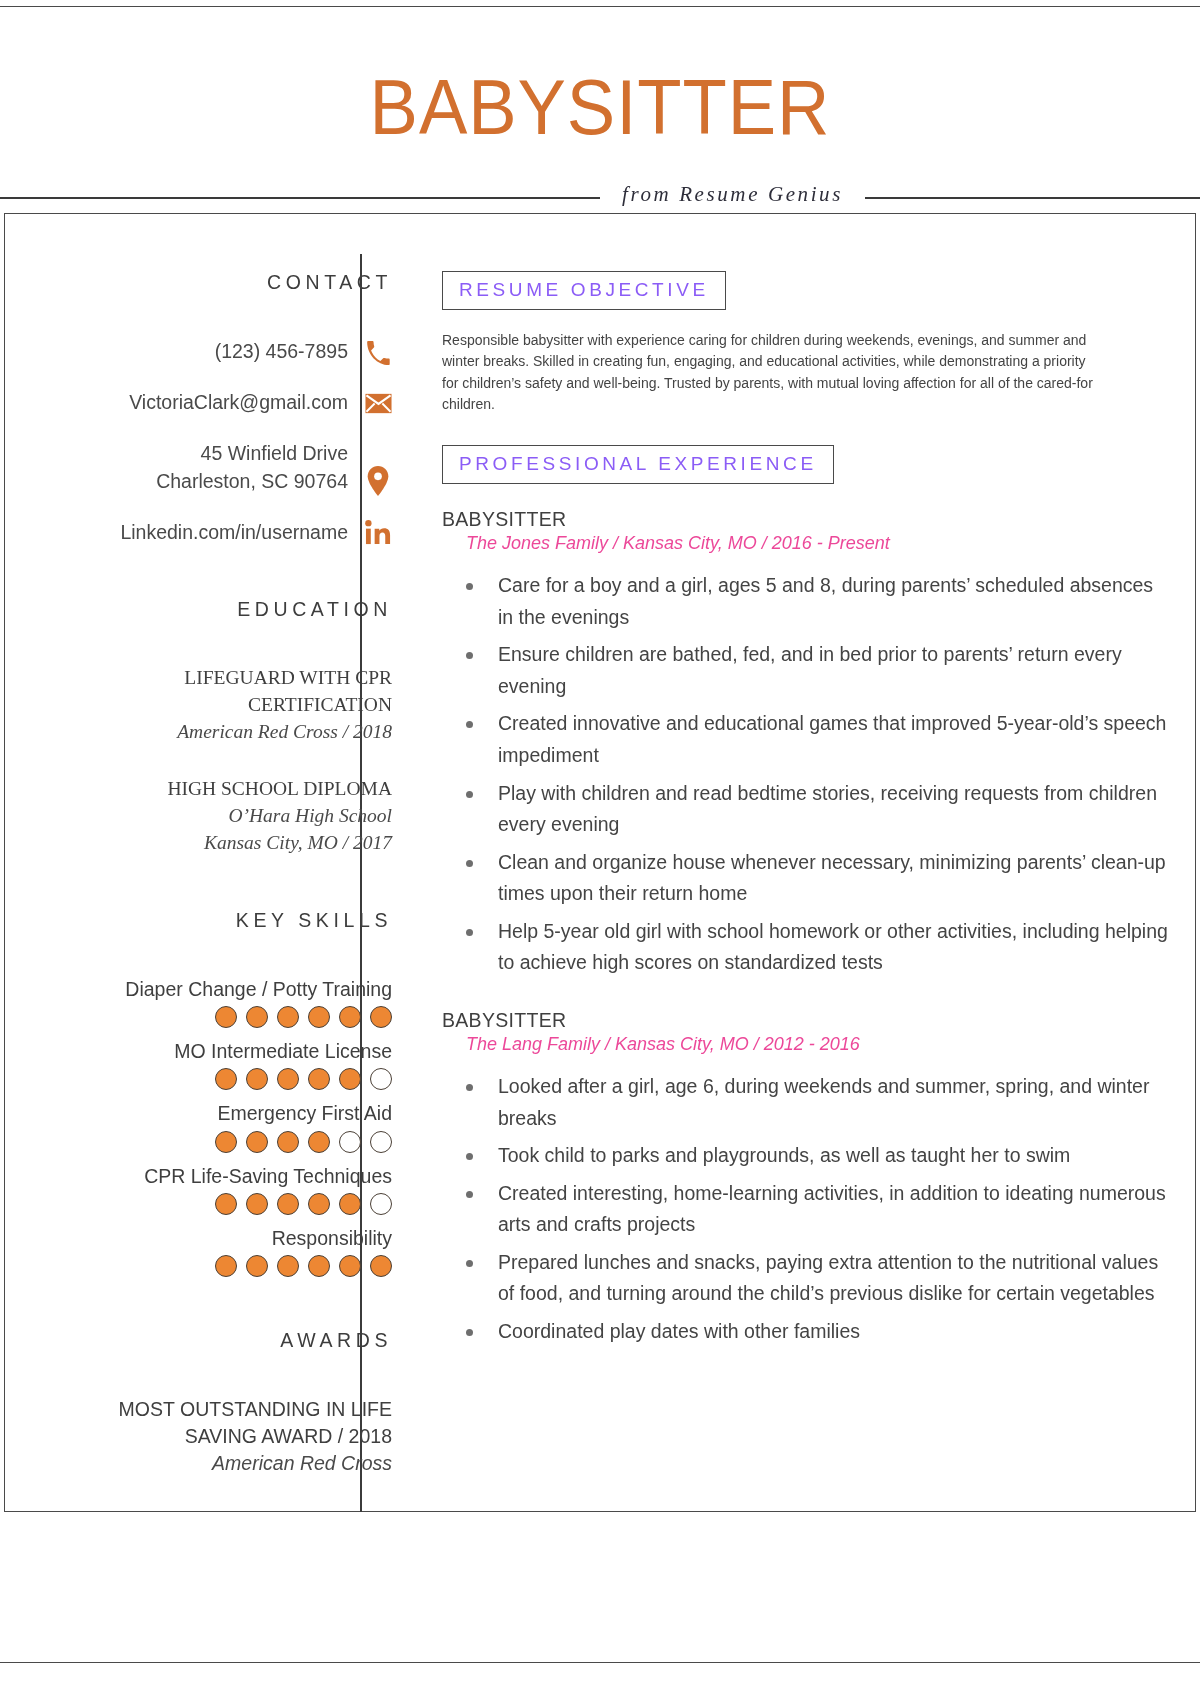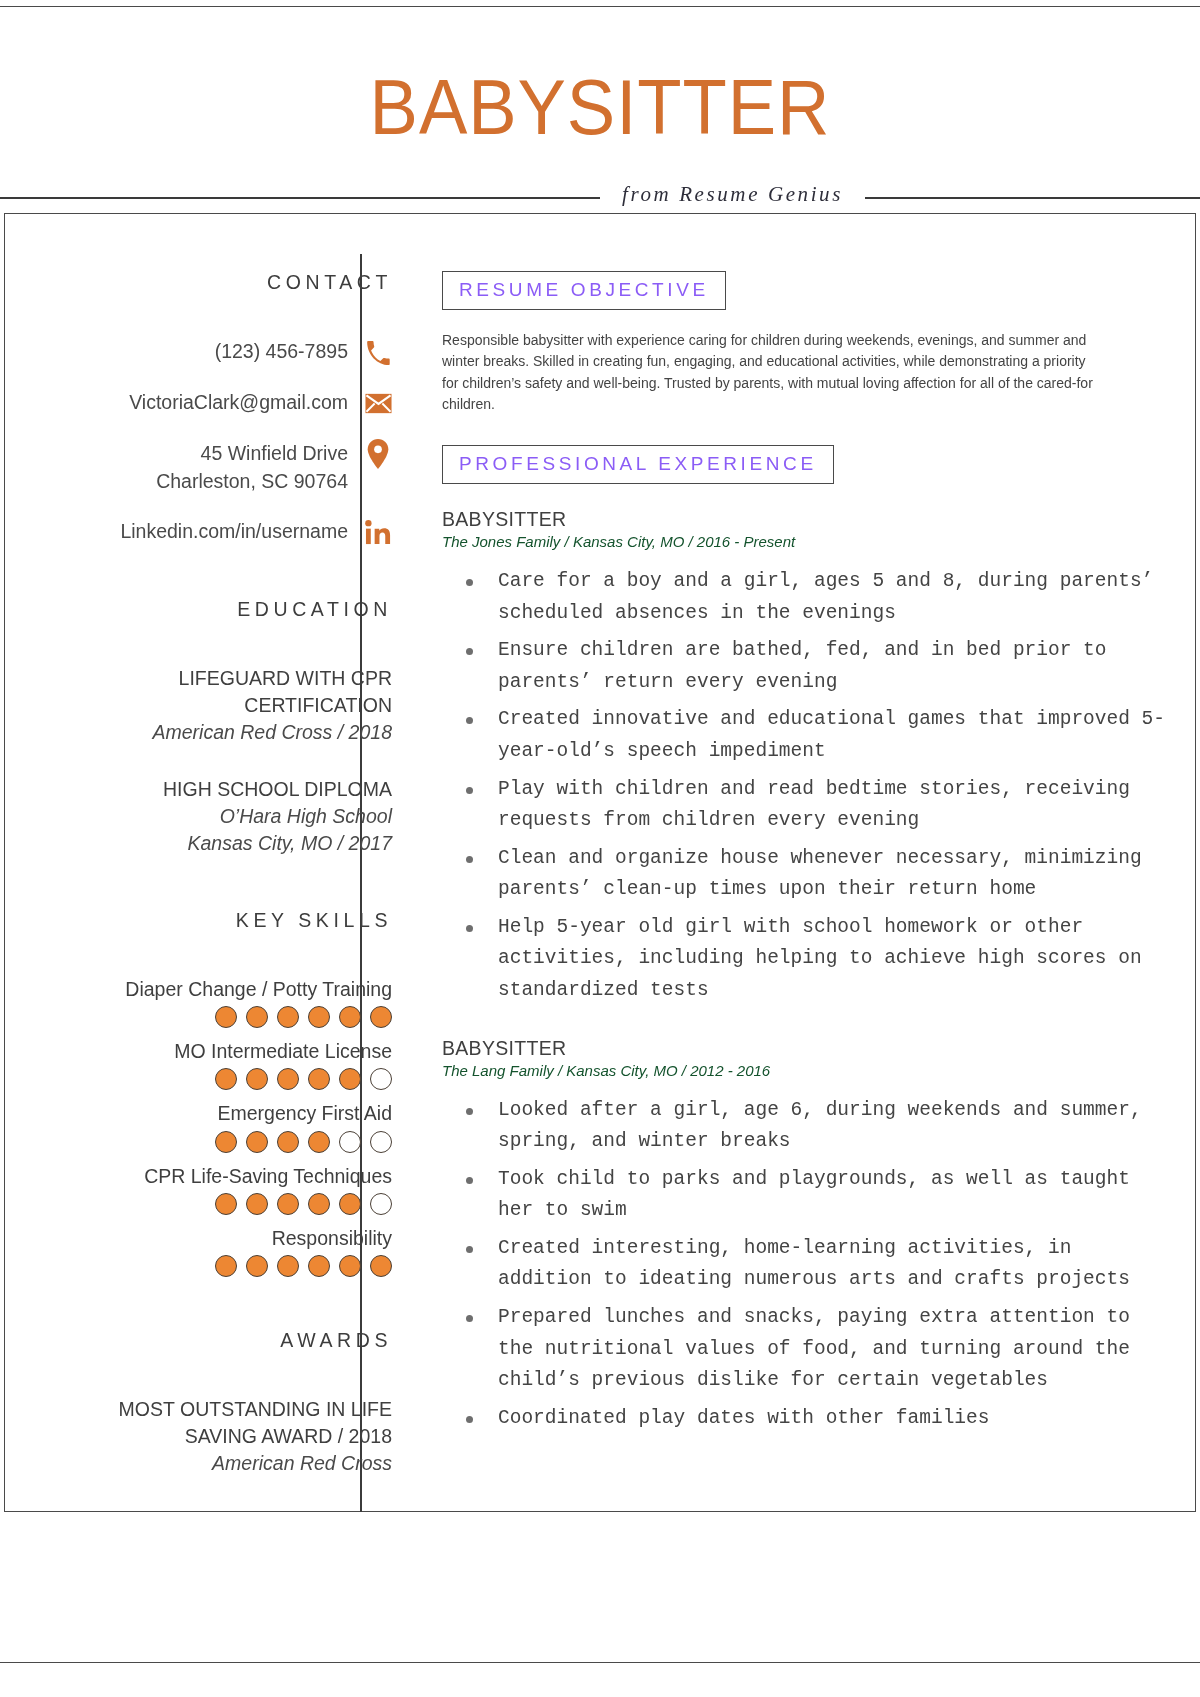--- a/index.html
+++ b/index.html
@@ -69,31 +69,31 @@
   .side-heading {
     font-size: 19.5px;
     letter-spacing: 4.6px;
     color: #3d3d3d;
     font-weight: 400;
     margin-bottom: 44px;
   }
   .side-heading.gap { margin-top: 52px; }
 
   .contact-row {
-    display:flex; align-items:flex-start; justify-content:flex-end;
+    display:flex; align-items:flex-end; justify-content:flex-end;
     gap: 16px;
     margin-bottom: 23px;
   }
   .contact-text {
     font-size: 19.5px; color:#4a4a4a; line-height:1.42; text-align:right;
   }
   .cicon { width:28px; height:28px; flex:none; display:flex; align-items:center; justify-content:center; }
   .cicon svg { display:block; }
 
-  .edu-block { margin-bottom: 30px; }
+  .edu-block { margin-bottom: 30px; font-family: Liberation Serif, serif; }
   .edu-title {
     font-size: 19.5px; color:#3f3f3f; line-height:1.38; font-weight:400;
   }
   .edu-sub {
     font-size: 19.5px; color:#4a4a4a; font-style:italic; line-height:1.38;
   }
 
   .skill { margin-bottom: 6px; }
   .skill-name { font-size:19.5px; color:#3f3f3f; line-height:1.4; margin-bottom:3px; }
   .dots { display:flex; justify-content:flex-end; gap:9px; margin-bottom:10px; }
@@ -117,22 +117,22 @@
   }
   .sec-box .lbl {
     font-size:19px; letter-spacing:3.6px; color:#8b5cf6;
   }
   .objective {
     font-size:14px; line-height:1.52; color:#444; margin-bottom:30px;
     max-width: 660px;
   }
   .job { margin-top:4px; }
   .job-title { font-size:19.5px; color:#3f3f3f; letter-spacing:.3px; }
-  .job-meta  { font-size:15px; color:#14532d; font-style:italic; margin-top:2px; }
-  ul.bullets { list-style:none; margin:16px 0 0 0; padding:0;font-family:Liberation Mono, monospace; }
+  .job-meta  { font-size:18px; color:#ec4899; font-style:italic; margin-top:2px;margin-left:24px; }
+  ul.bullets { list-style:none; margin:16px 0 0 0; padding:0; }
   ul.bullets li {
     position:relative;
     padding-left:56px;
     font-size:19.5px;
     line-height:1.62;
     color:#444;
     margin-bottom:6px;
   }
   ul.bullets li::before {
     content:"";

